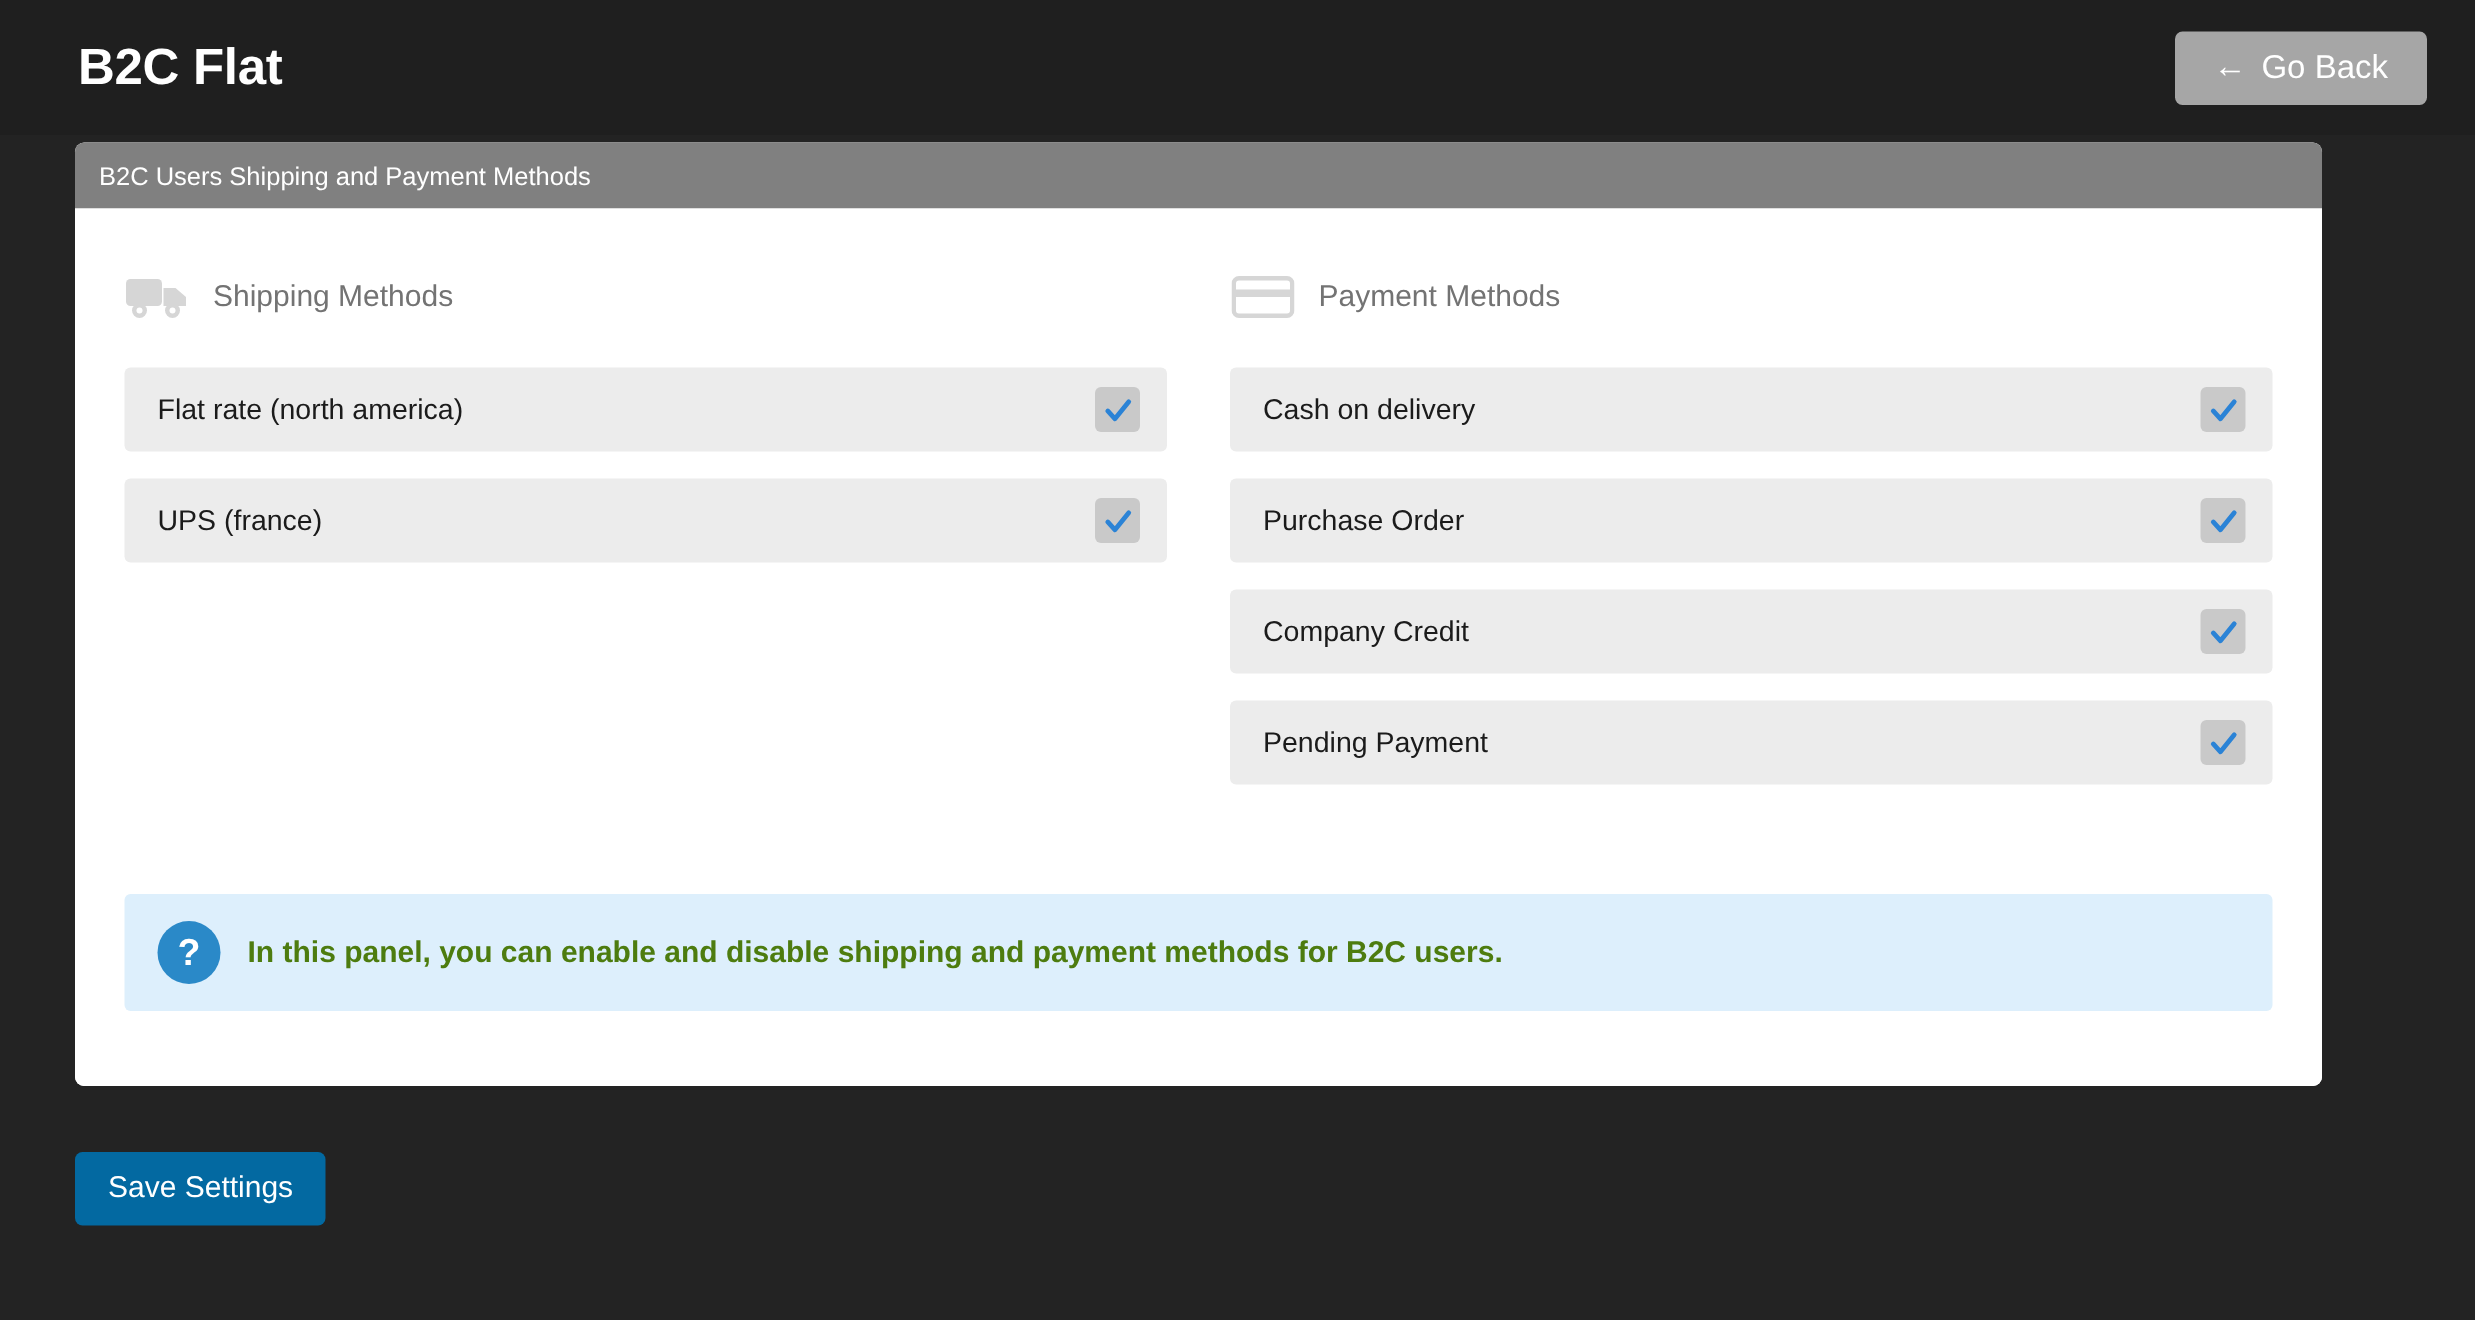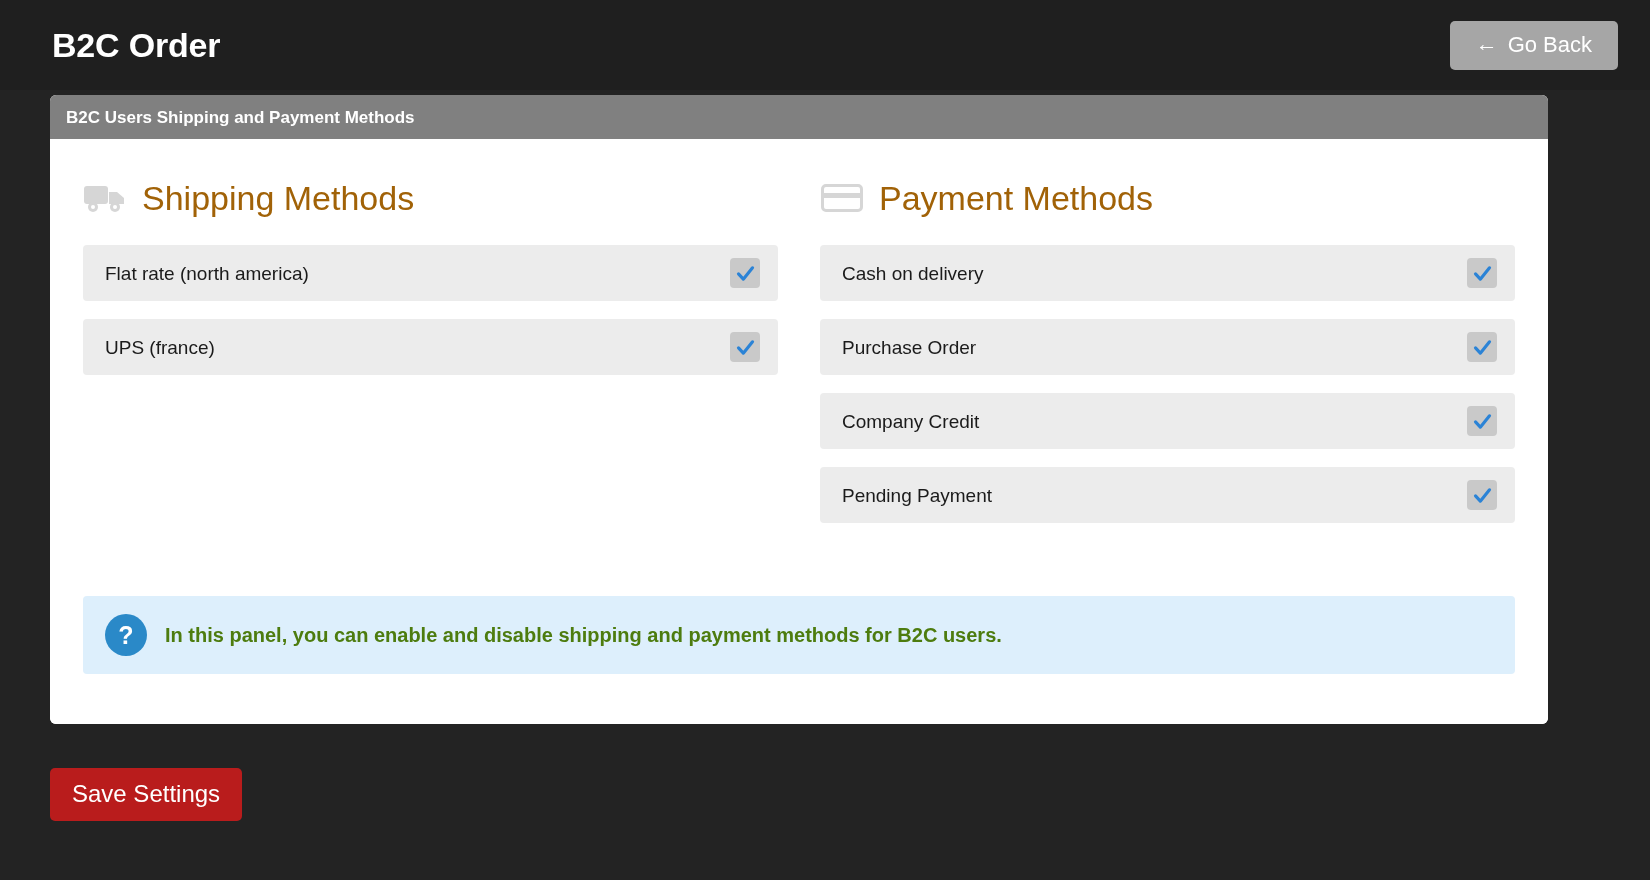--- a/index.html
+++ b/index.html
@@ -79,21 +79,21 @@
   .card-header {
     background: #808080;
     height: 44px;
     display: flex;
     align-items: center;
     padding: 0 16px;
   }
   .card-header-title {
     color: #ffffff;
     font-size: 17px;
-    font-weight: bold;
+    font-weight: normal;
     line-height: 1;
   }
 
   .card-body {
     padding: 36px 33px 30px 33px;
     background: #ffffff;
     min-height: 585px;
   }
 
   
@@ -105,22 +105,22 @@
 
   .section-head {
     display: flex;
     align-items: center;
     gap: 16px;
     height: 46px;
     margin-bottom: 24px;
     padding-left: 1px;
   }
   .section-title {
-    color: #a16207;
-    font-size: 34px;
+    color: #737373;
+    font-size: 20px;
     line-height: 1;
   }
 
   .icon-truck { width: 42px; height: 30px; display: block; }
   .icon-card  { width: 42px; height: 32px; display: block; }
 
   
   .method-row {
     background: #ececec;
     border-radius: 4px;
@@ -183,38 +183,38 @@
     line-height: 1.2;
   }
 
   
   .save-wrap {
     position: absolute;
     left: 50px;
     top: 768px;
   }
   .save-btn {
-    background: #b91c1c;
+    background: #0369a1;
     color: #ffffff;
     border: none;
     border-radius: 5px;
     font-family: "Liberation Sans", sans-serif;
-    font-size: 24px;
+    font-size: 20px;
     padding: 14px 22px 15px 22px;
     cursor: pointer;
     line-height: 1;
   }
 </style>
 </head>
 <body>
 
 <div class="page">
 
   <div class="topbar">
-    <div class="page-title">B2C Order</div>
+    <div class="page-title">B2C Flat</div>
     <button class="go-back-btn">
       <span class="arrow">←</span>
       <span>Go Back</span>
     </button>
   </div>
 
   <div class="card">
 
     <div class="card-header">
       <span class="card-header-title">B2C Users Shipping and Payment Methods</span>

